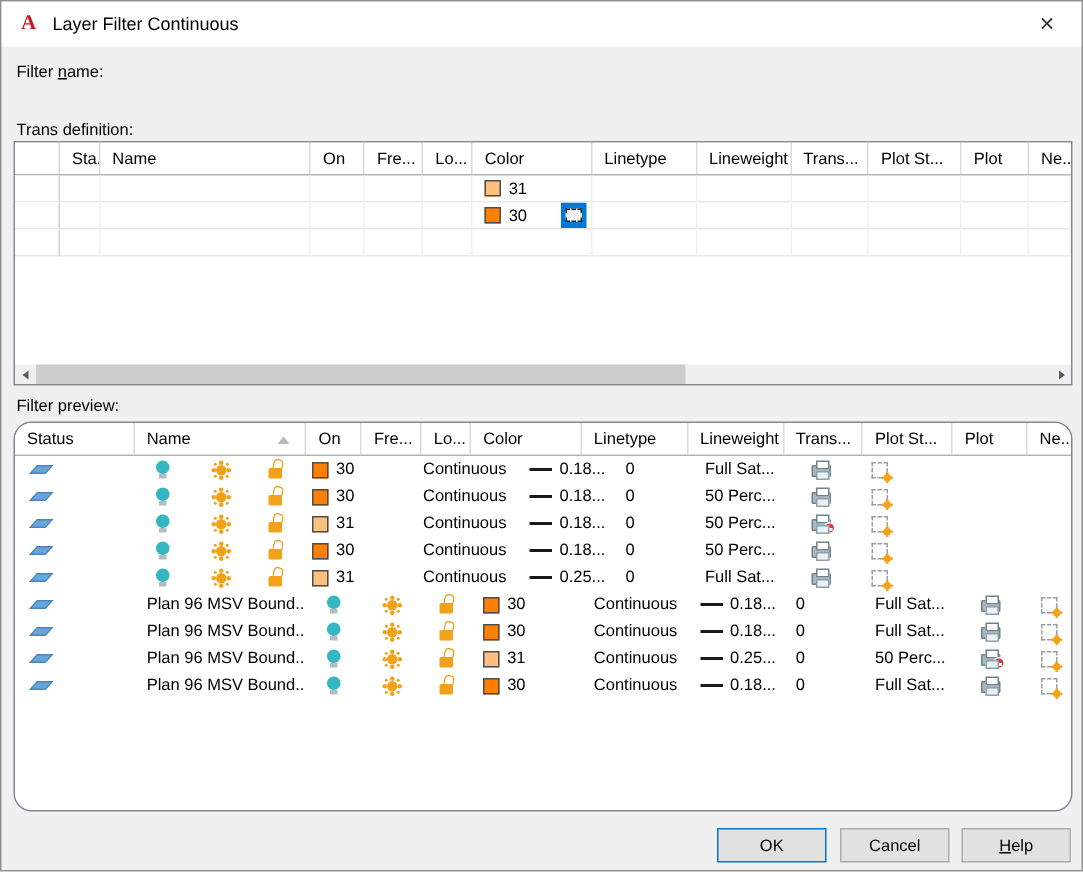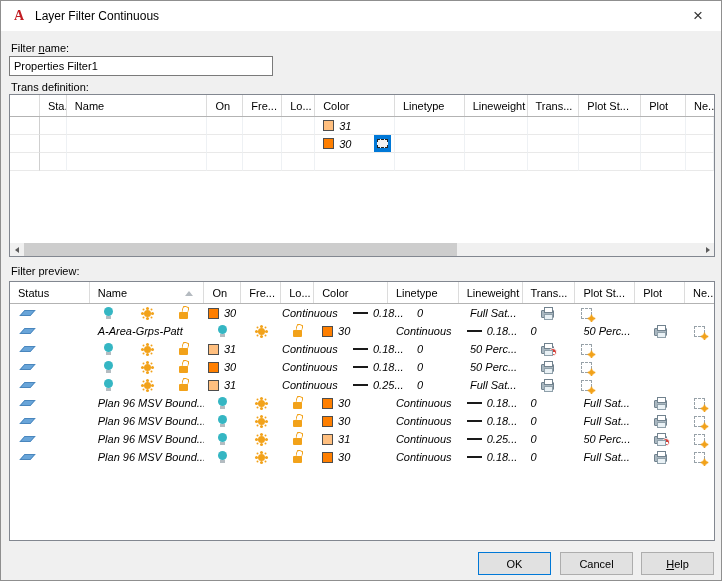--- a/index.html
+++ b/index.html
@@ -23,26 +23,26 @@
 
   
   .name-input { position:absolute; left:8px; top:55px; width:264px; height:20px;
                 background:#fff; border:1px solid #7a7a7a; font-size:11px;
                 padding:2px 4px; font-family:inherit; color:#000; }
 
   
   .grid { position:absolute; left:8px; width:706px; background:#fff;
           border:1px solid #828790; overflow:hidden; }
   .def-grid { top:93px;  height:163px; }
-  .prev-grid { top:280px; height:260px; }
+  .prev-grid { top:280px; height:260px;border-radius:12px; }
   .thead { display:flex; height:22px; border-bottom:1px solid #b3b3b3; background:#fff; }
   .th { display:flex; align-items:center; padding-left:8px; border-right:1px solid #dcdcdc;
         height:100%; overflow:hidden; white-space:nowrap; position:relative; }
   .th:last-child { border-right:none; }
-  .row { display:flex; height:18px; align-items:flex-start;font-style:italic; }
+  .row { display:flex; height:18px; align-items:flex-start; }
   .def-row .cell { border-right:1px solid #eef1f4; border-bottom:1px solid #e9e9e9; }
   .cell { display:flex; align-items:center; height:100%; overflow:hidden; white-space:nowrap; }
   .c-left { padding-left:8px; }
   .c-center { justify-content:center; }
   .sel-cell { background:#fff; border-right:1px solid #cfcfcf !important; }
   .sort-asc { width:0; height:0; border-left:4px solid transparent; border-right:4px solid transparent;
               border-bottom:5px solid #b4bac0; position:absolute; right:10px; top:9px; }
 
   
   .ic-status { width:11px; height:6px; background:#69a5d9; border:1px solid #4a86bd;
@@ -98,21 +98,20 @@
 <div class="dialog">
 
   <div class="titlebar">
     <span class="app-icon">A</span>
     <span class="win-title">Layer Filter Continuous</span>
     <span class="close-btn">×</span>
   </div>
 
   <span class="lbl" style="left:10px; top:41px;"><span>Filter </span><span class="accel">n</span><span>ame:</span></span>
 
-  <input class="name-input" value="Properties Filter1" style="">
 
   <span class="lbl" style="left:10px; top:80px;">Trans definition:</span>
 
   <div class="grid def-grid">
     <div class="thead" id="def-head">
         <div class="th" style="width: 30px;"></div>
         <div class="th" style="width: 27px;">Sta...</div>
         <div class="th" style="width: 141px;">Name</div>
         <div class="th" style="width: 36px;">On</div>
         <div class="th" style="width: 39px;">Fre...</div>
@@ -225,21 +224,20 @@
             <span class="ic-printer"></span>
           </div>
           <div class="cell c-center" style="width: 29px;">
             <span class="ic-vpf"></span>
           </div>
         </div>
         <div class="row">
           <div class="cell" style="width: 80px;">
             <span class="ic-status"></span>
           </div>
-          <div class="cell c-left" style="width: 115px;">A-Area-Grps-Patt</div>
           <div class="cell c-center" style="width: 37px;">
             <span class="ic-bulb"></span>
           </div>
           <div class="cell c-center" style="width: 40px;">
             <span class="ic-sun"></span>
           </div>
           <div class="cell c-center" style="width: 33px;">
             <span class="ic-lock"></span>
           </div>
           <div class="cell c-left" style="width: 74px;"><span class="swatch" style="background: rgb(255, 127, 0);"></span>30</div>

